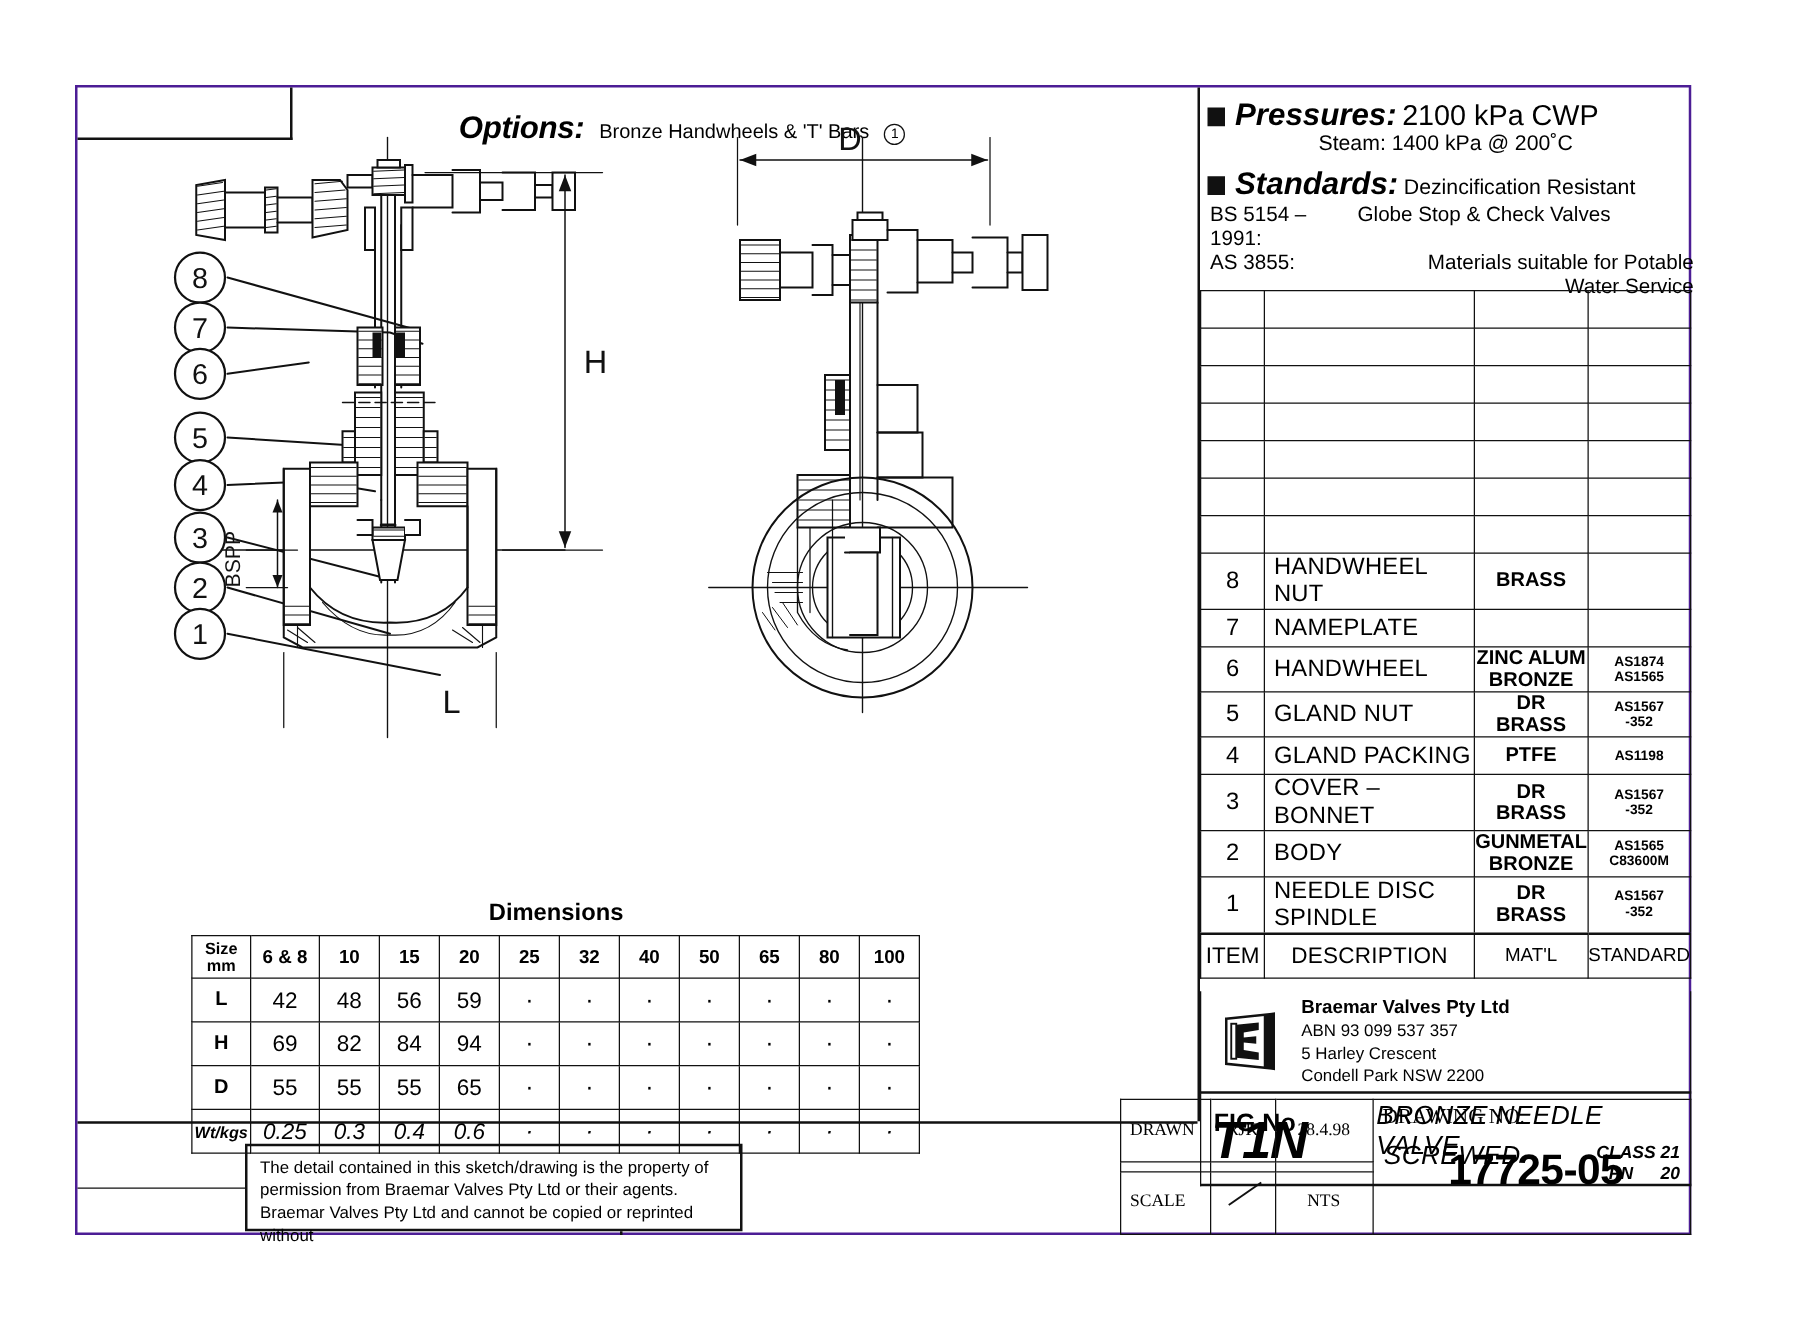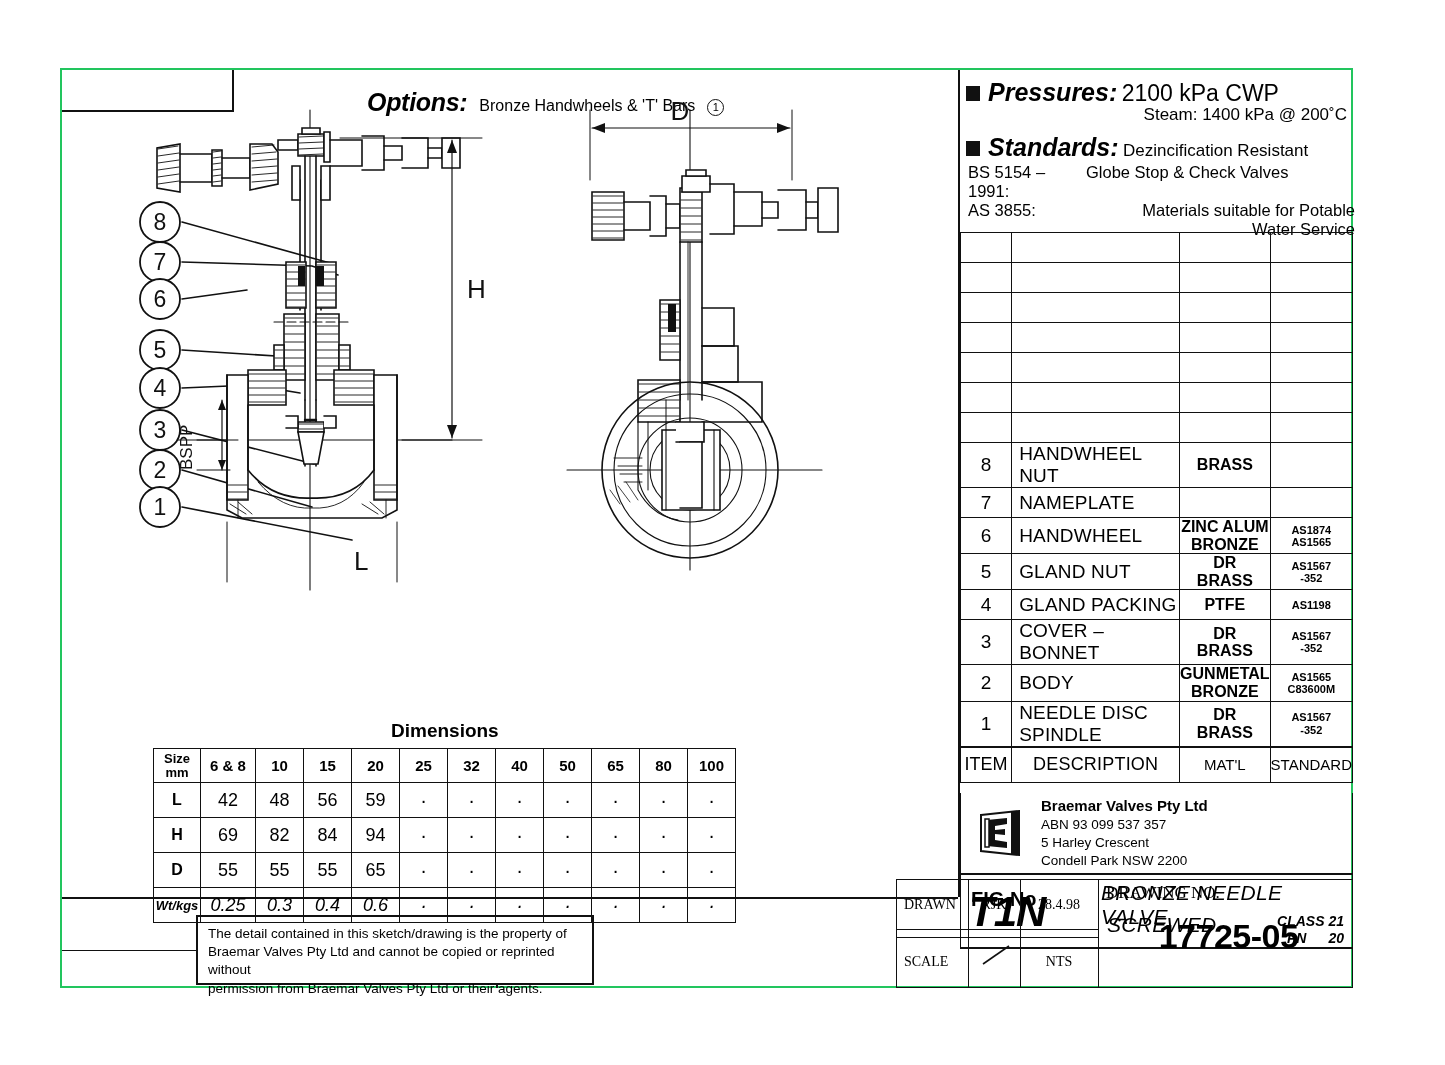--- a/index.html
+++ b/index.html
@@ -11,21 +11,21 @@
     color:#000;
     position:relative;
     overflow:hidden;
   }
 
   
   #frame {
     position:absolute;
     left:60px; top:68px;
     width:1293px; height:920px;
-    border:2px solid #22c55e;
+    border:2px solid #4c1d95;
   }
 
   
   #rev-box {
     position:absolute; left:0; top:0;
     width:172px; height:42px;
     border-right:2px solid #111;
     border-bottom:2px solid #111;
   }
 
@@ -60,21 +60,21 @@
   }
 
   
   #specs { position:absolute; left:898px; top:8px; width:395px; padding-left:6px; }
   .spec-row { display:flex; align-items:flex-start; gap:8px; }
   .sq {
     width:14px; height:15px; background:#111; margin-top:8px; flex:0 0 14px;
   }
   .spec-head { font-size:25px; font-weight:bold; font-style:italic; }
   .spec-val { font-size:23px;text-align:center; }
-  .spec-sub { font-size:17px; text-align:right; padding-right:8px; margin-top:-2px;}
+  .spec-sub { font-size:17px; text-align:center; padding-right:8px; margin-top:-2px;}
   .std-lines { font-size:16.5px; line-height:1.16; margin-top:1px; padding-left:2px;}
   .std-lines .l { display:flex; }
   .std-lines .k { width:118px; flex:0 0 118px; }
   .std-lines .r { text-align:right; width:100%; }
 
   
   #parts {
     position:absolute; left:898px; top:162px;
     width:393px;
     border-collapse:collapse;
@@ -382,22 +382,22 @@
     <div class="cls">
       <div>CLASS 21</div>
       <div><span>PN</span><span class="gap"></span><span>20</span></div>
     </div>
   </div>
 
   <div id="formbox">FORM# 1297/1</div>
 
   <div id="disclaimer">
     <div>The detail contained in this sketch/drawing is the property of</div>
+    <div>permission from Braemar Valves Pty Ltd or their agents.</div>
     <div>Braemar Valves Pty Ltd and cannot be copied or reprinted without</div>
-    <div>permission from Braemar Valves Pty Ltd or their agents.</div>
   </div>
 
   <div id="dimtitle">Dimensions</div>
   <table id="dims">
     <tbody id="dims-body">
         <tr class="head">
           <td class="rowlab">Size<br>mm</td>
           <td class="wide">6 &amp; 8</td>
           <td class="">10</td>
           <td class="">15</td>

